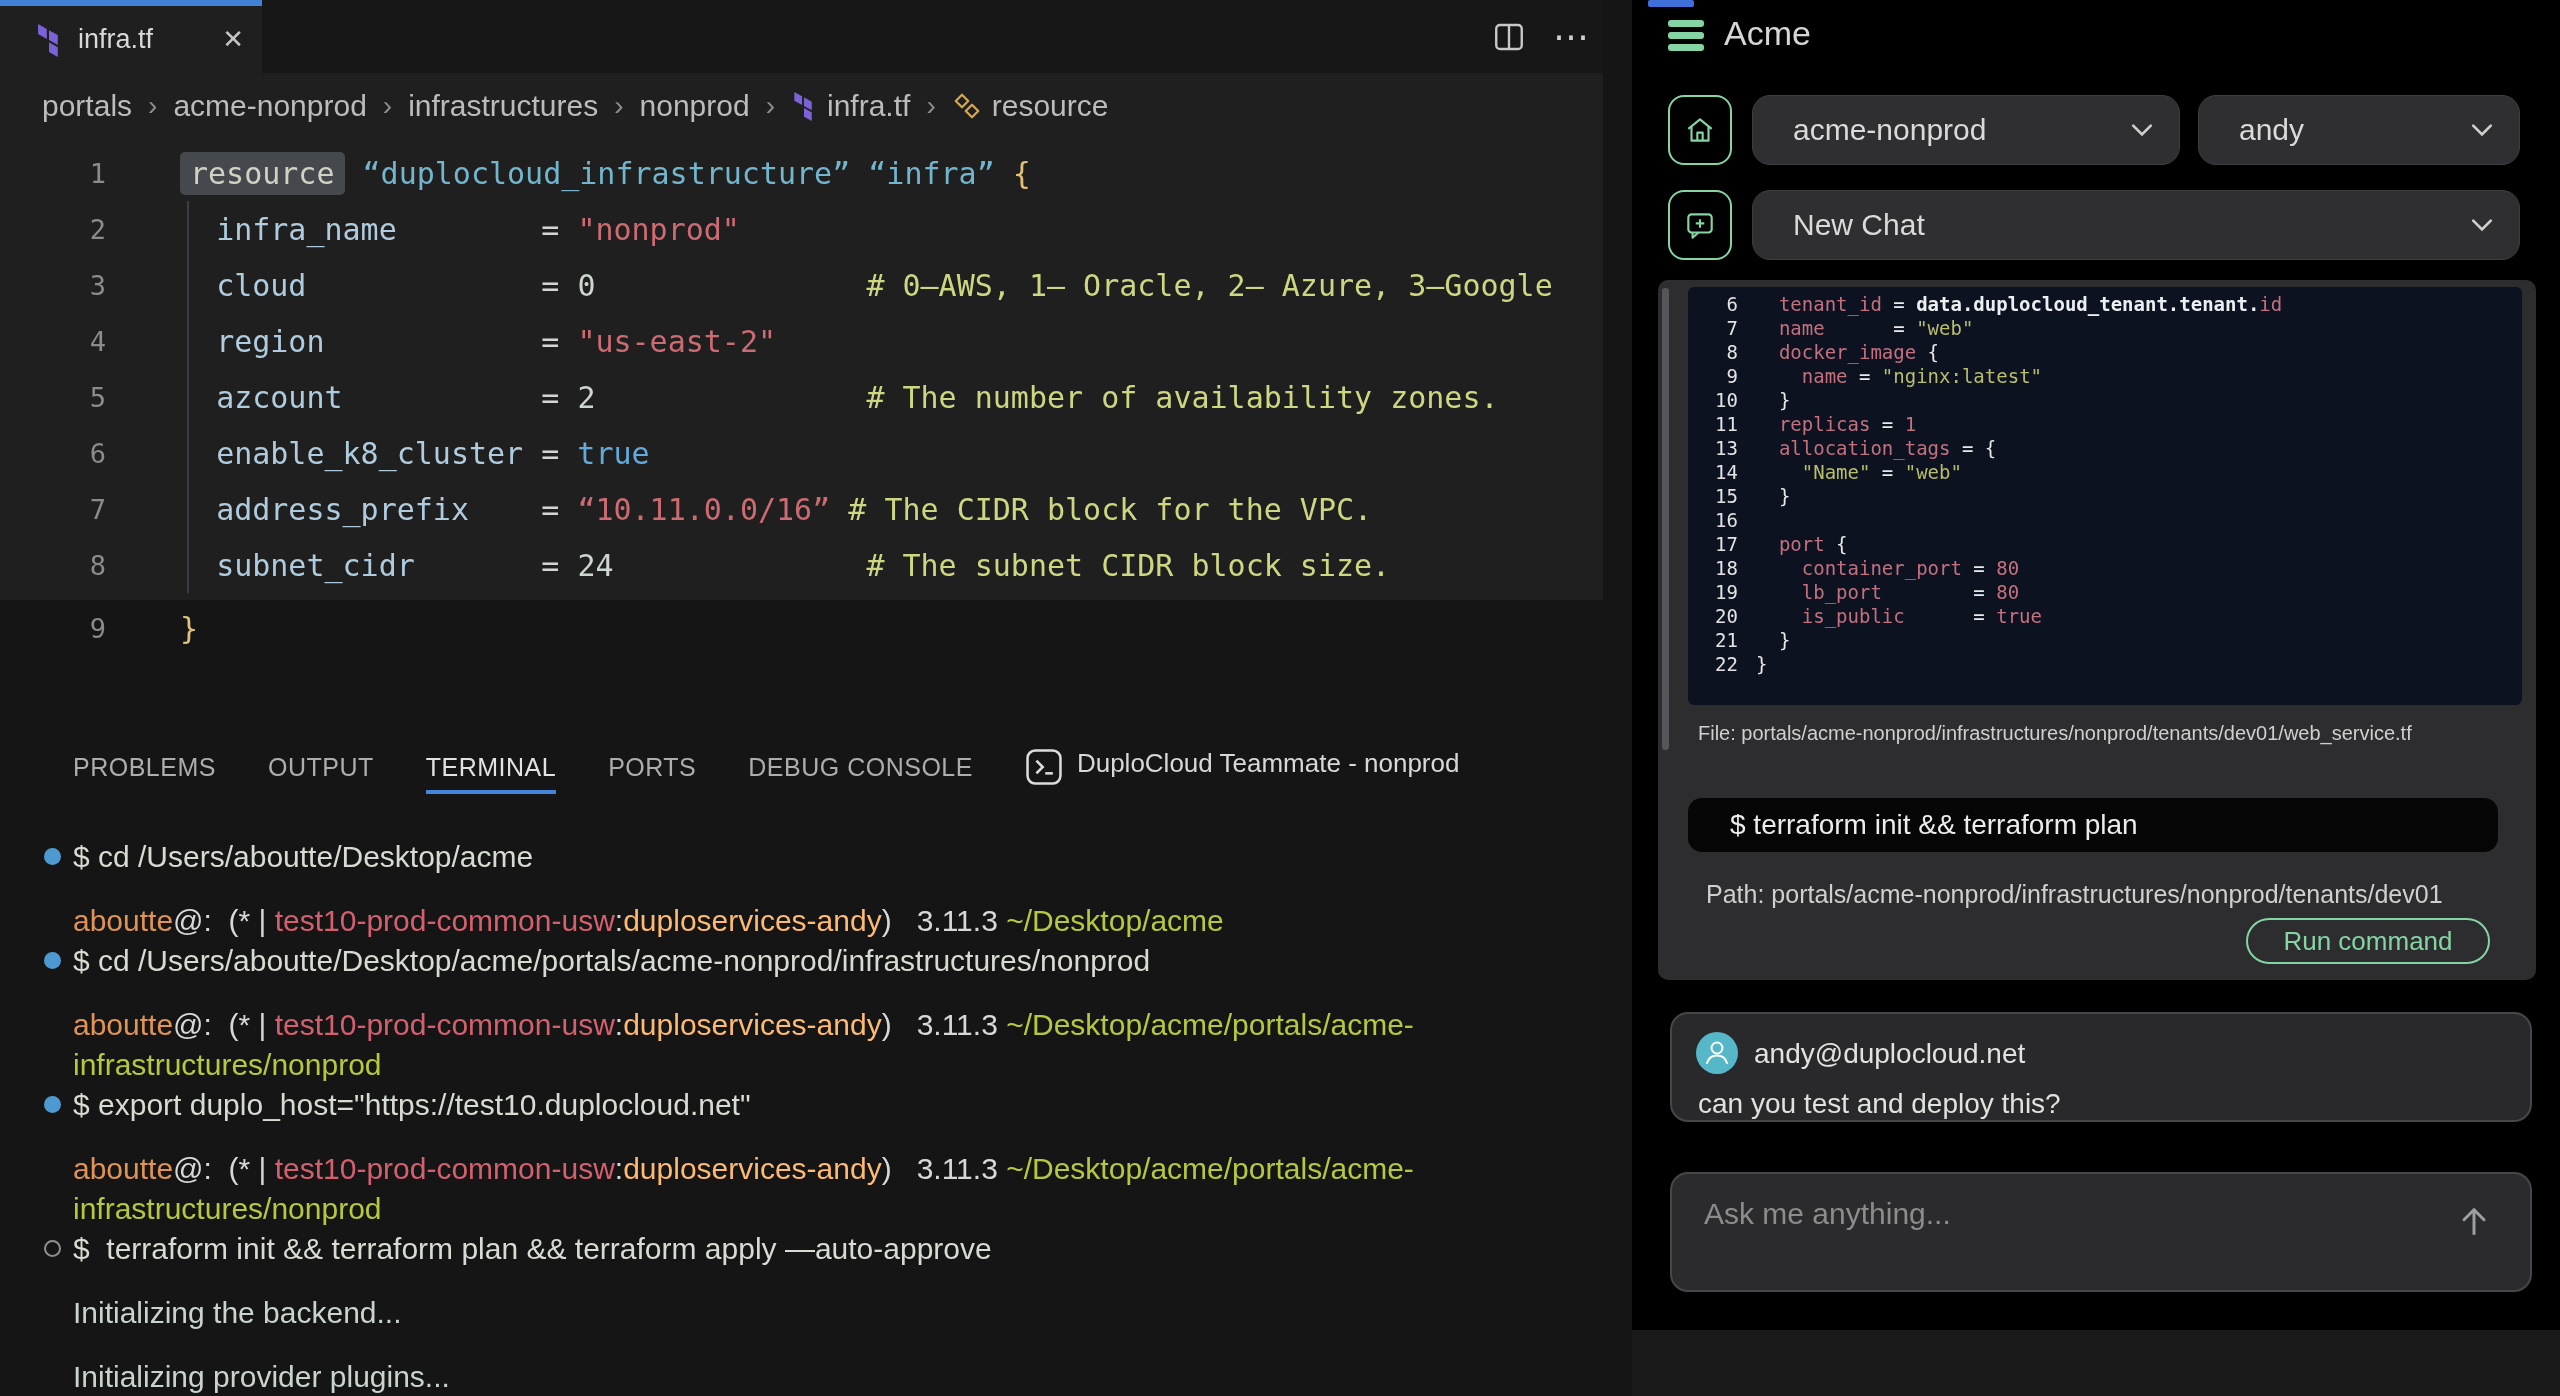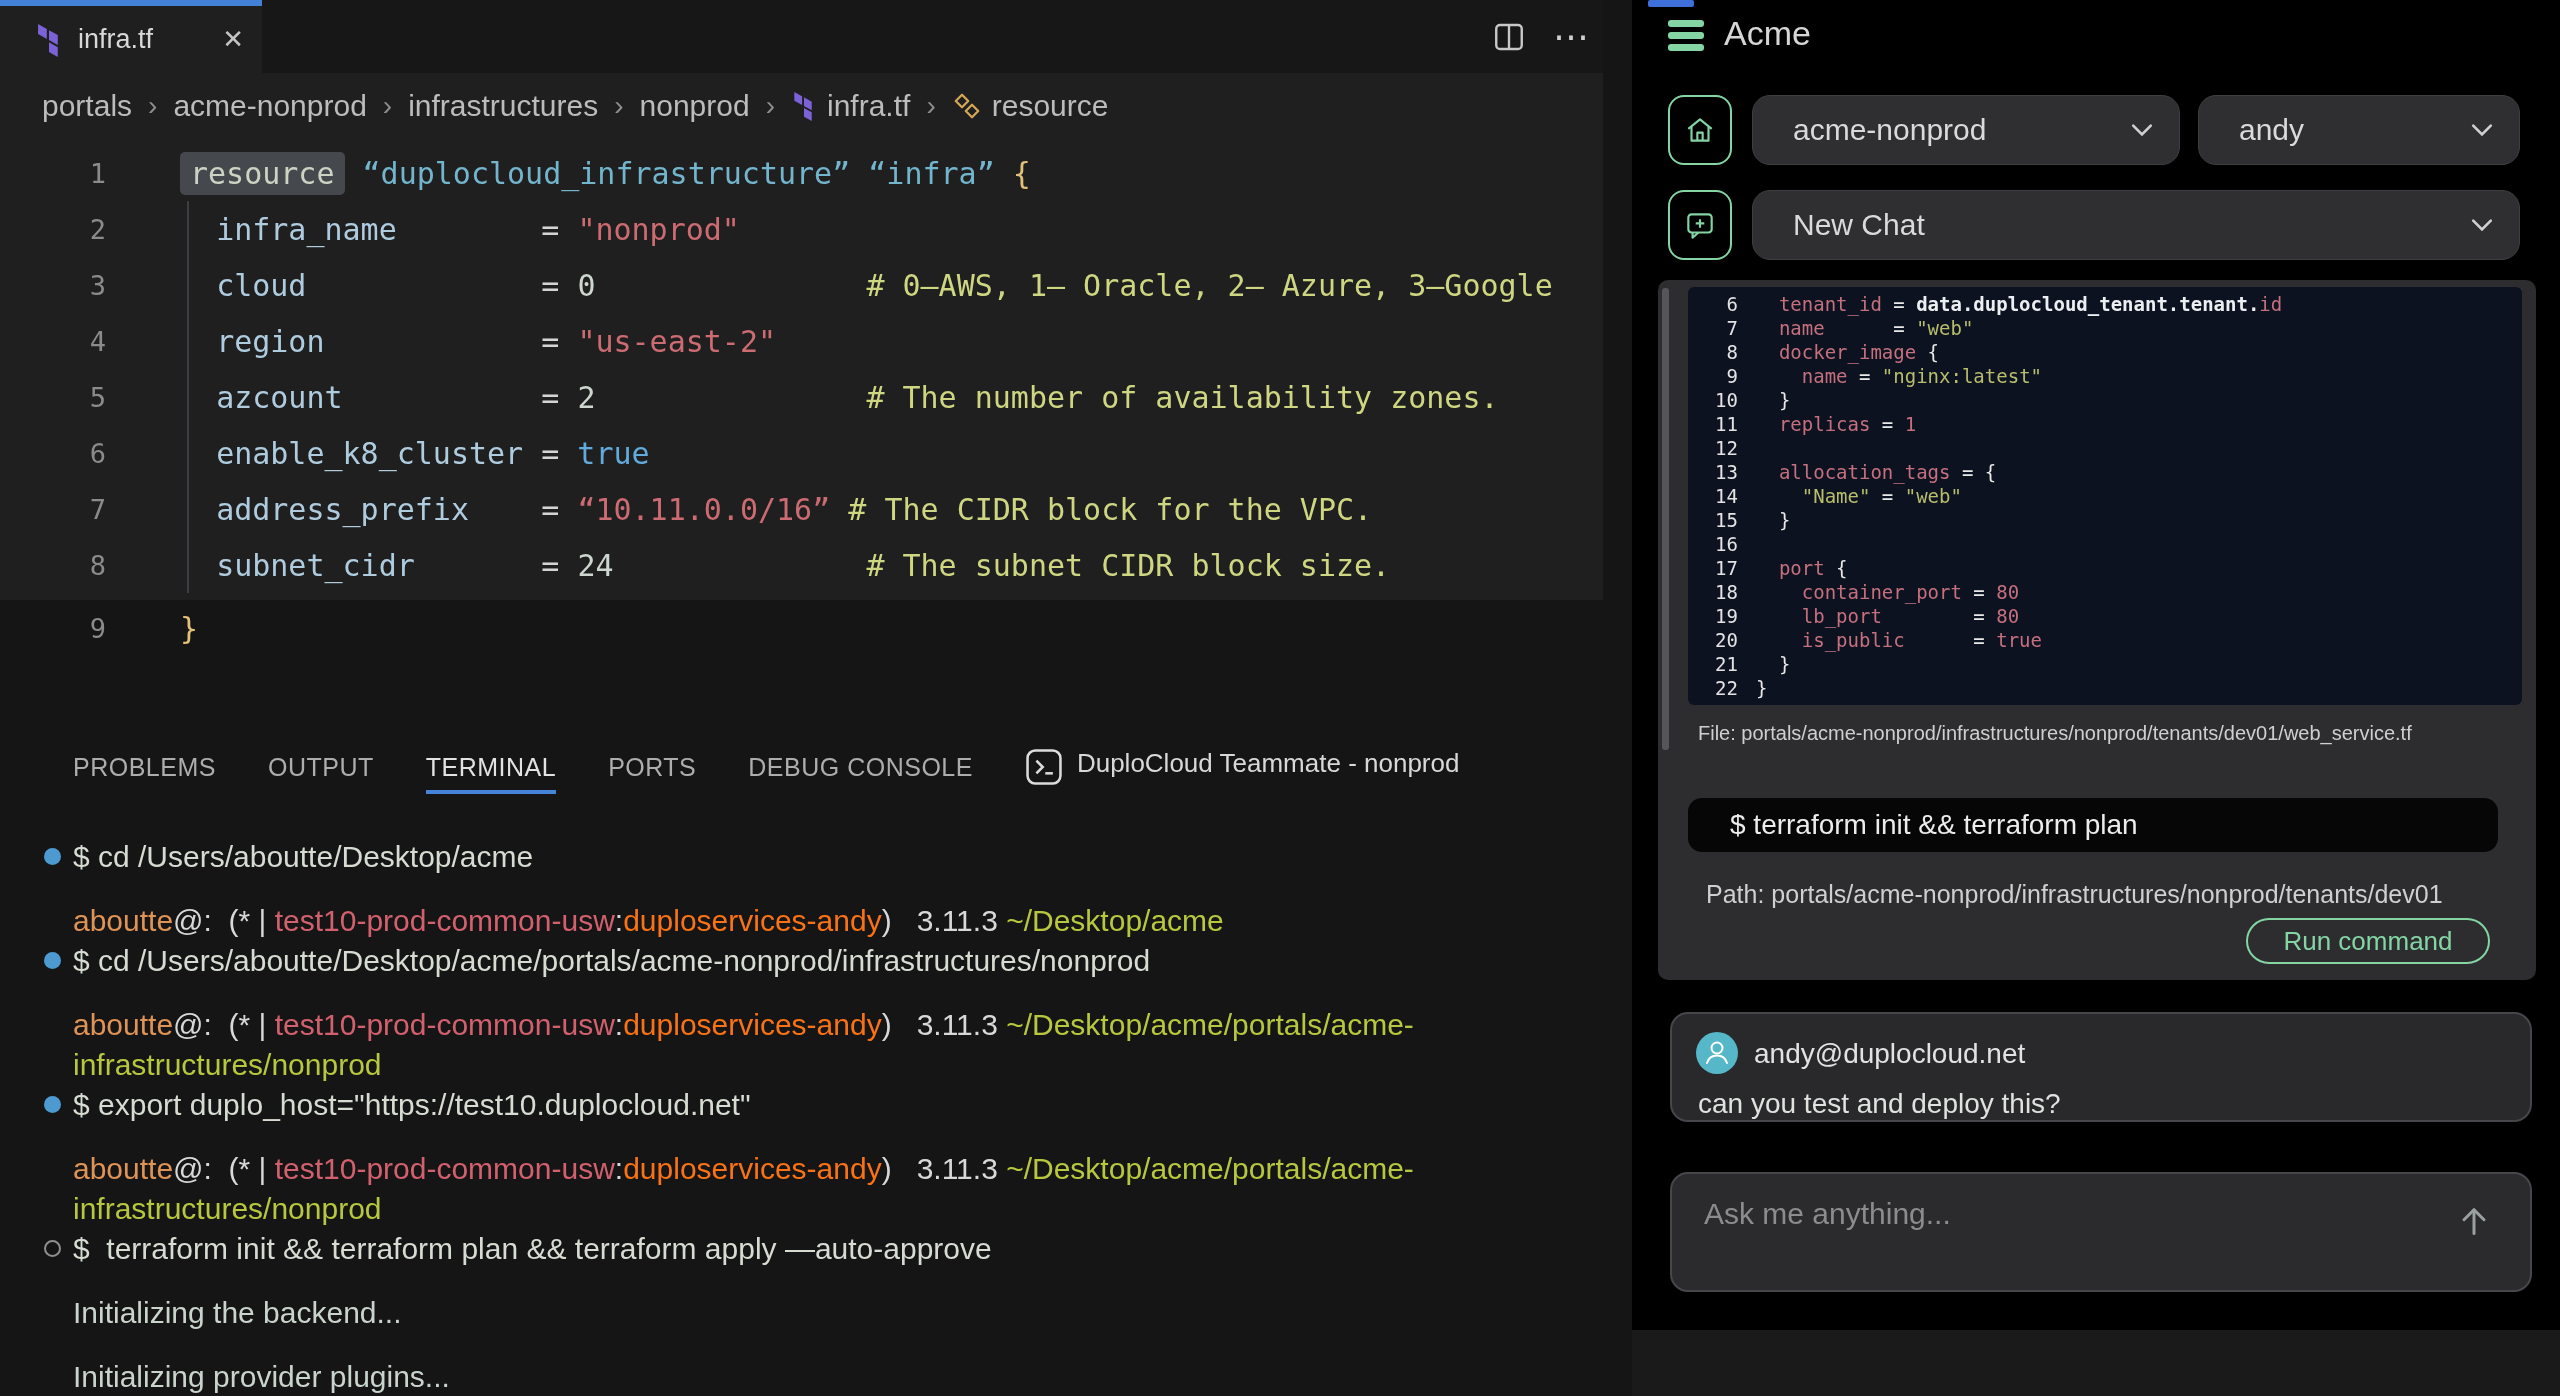--- a/index.html
+++ b/index.html
@@ -41,21 +41,21 @@
   .ptab.active::after{content:"";position:absolute;left:0;right:0;bottom:-12px;height:4px;background:#4584d8;}
   .teammate{display:flex;align-items:flex-start;gap:14px;color:#d8d8d8;font-size:26px;letter-spacing:0;}
   
   .terminal{position:absolute;left:73px;top:837px;width:1510px;}
   .tm-line{position:relative;height:40px;line-height:40px;font-size:30px;white-space:pre;}
   .tm-line.gap{margin-top:24px;}
   .bullet{position:absolute;left:-29px;top:11px;width:17px;height:17px;border-radius:50%;box-sizing:border-box;}
   .bullet.filled{background:#4d9ad1;}
   .bullet.open{border:2.5px solid #8f8f8f;}
   .tm .tk-command{color:#d6dcd2}.tm .tk-output{color:#c9d4cd}.tm .tk-user{color:#df9355}
-  .tm .tk-plain{color:#d8d8d8}.tm .tk-context{color:#d2606e}.tm .tk-namespace{color:#f97316}
+  .tm .tk-plain{color:#d8d8d8}.tm .tk-context{color:#d2606e}.tm .tk-namespace{color:#fdba74}
   .tm .tk-path{color:#b7c83e}
   
   .right-panel{position:absolute;left:1632px;top:0;width:928px;height:1396px;background:#000000;}
   .blue-dash{position:absolute;left:16px;top:0;width:46px;height:7px;background:#3f6fd8;border-radius:2px;}
   .hamburger{position:absolute;left:36px;top:20px;display:flex;flex-direction:column;gap:5px;cursor:pointer;}
   .hamburger span{width:36px;height:7px;border-radius:3px;background:#84d4a4;}
   .rp-title{position:absolute;left:92px;top:14px;font-size:34px;color:#d6d6d6;}
   .icon-btn{position:absolute;width:64px;height:70px;border:2px solid #84d4a4;border-radius:16px;
             box-sizing:border-box;display:flex;align-items:center;justify-content:center;background:transparent;cursor:pointer;}
   .select{position:absolute;height:70px;background:#2f2f31;border:1px solid #3e3e42;border-radius:18px;
@@ -315,24 +315,20 @@
           </div>
           <div class="rc-row">
             <span class="rc-num">10</span>
             <span class="rc-code"><span class="tk-plain">  }</span></span>
           </div>
           <div class="rc-row">
             <span class="rc-num">11</span>
             <span class="rc-code"><span class="tk-plain">  </span><span class="tk-id">replicas</span><span class="tk-plain"> = </span><span class="tk-val">1</span></span>
           </div>
           <div class="rc-row">
-            <span class="rc-num">12</span>
-            <span class="rc-code"></span>
-          </div>
-          <div class="rc-row">
             <span class="rc-num">13</span>
             <span class="rc-code"><span class="tk-plain">  </span><span class="tk-id">allocation_tags</span><span class="tk-plain"> = {</span></span>
           </div>
           <div class="rc-row">
             <span class="rc-num">14</span>
             <span class="rc-code"><span class="tk-plain">    </span><span class="tk-str">"Name"</span><span class="tk-plain"> = </span><span class="tk-str">"web"</span></span>
           </div>
           <div class="rc-row">
             <span class="rc-num">15</span>
             <span class="rc-code"><span class="tk-plain">  }</span></span>

